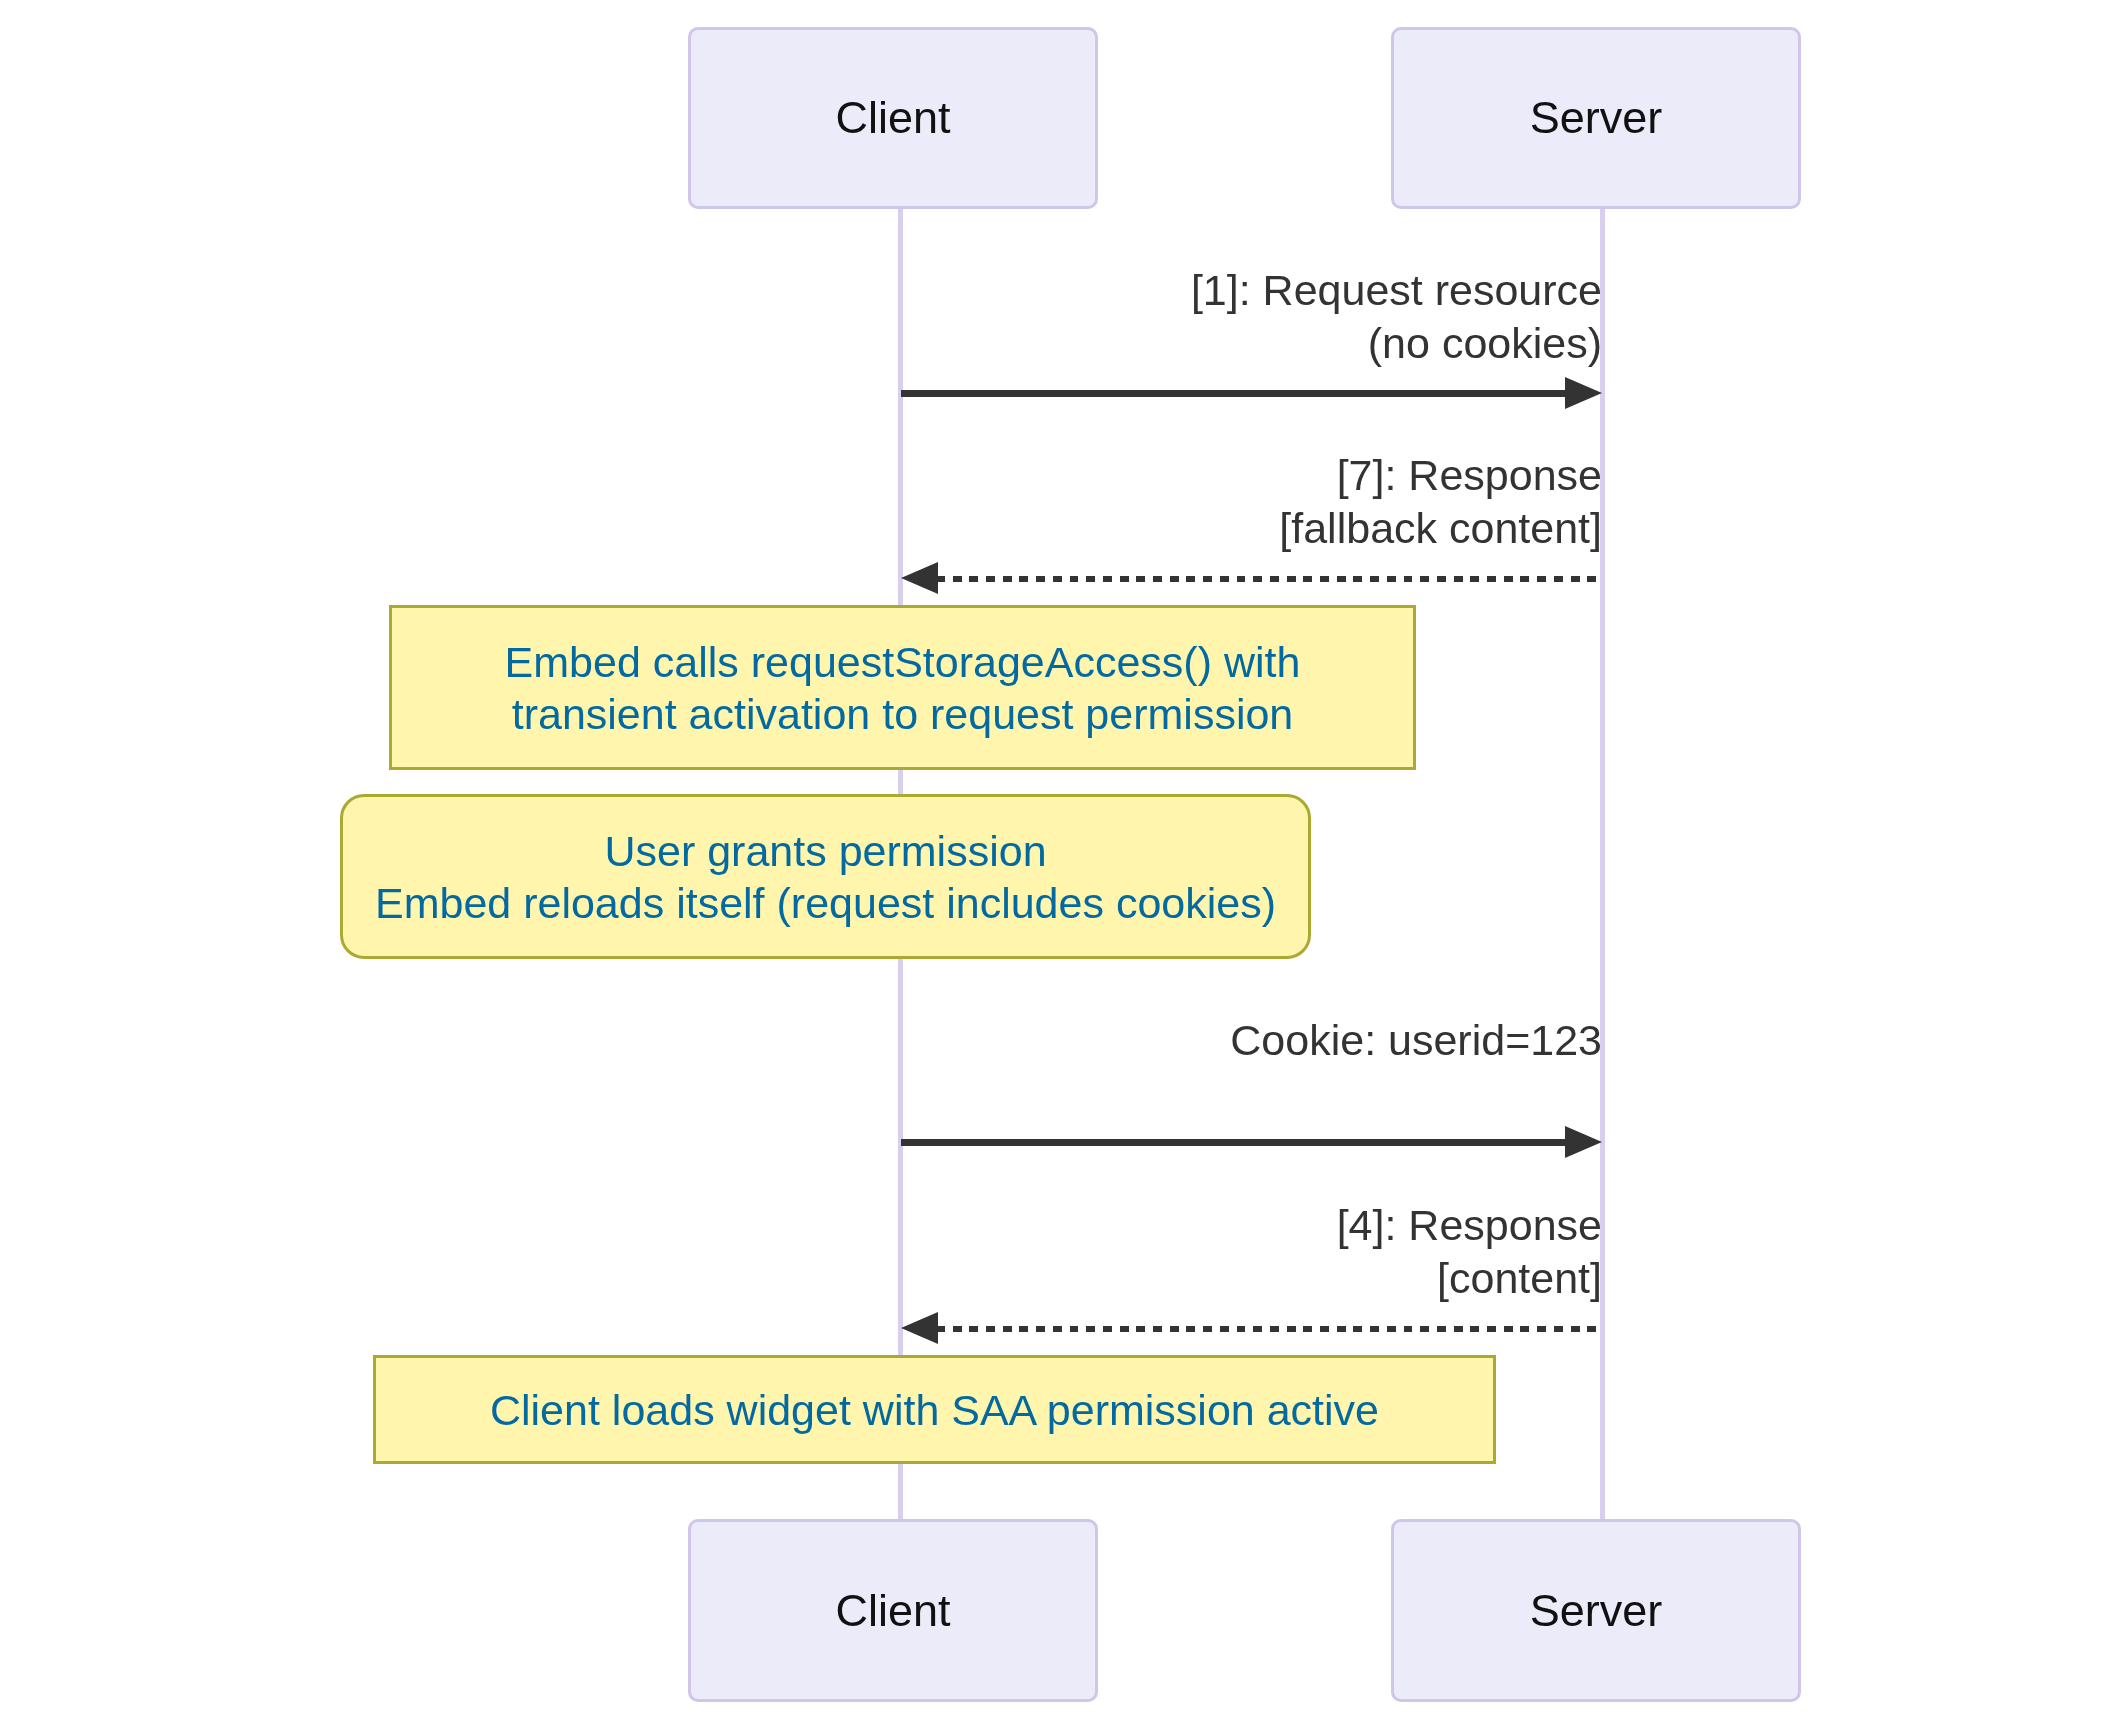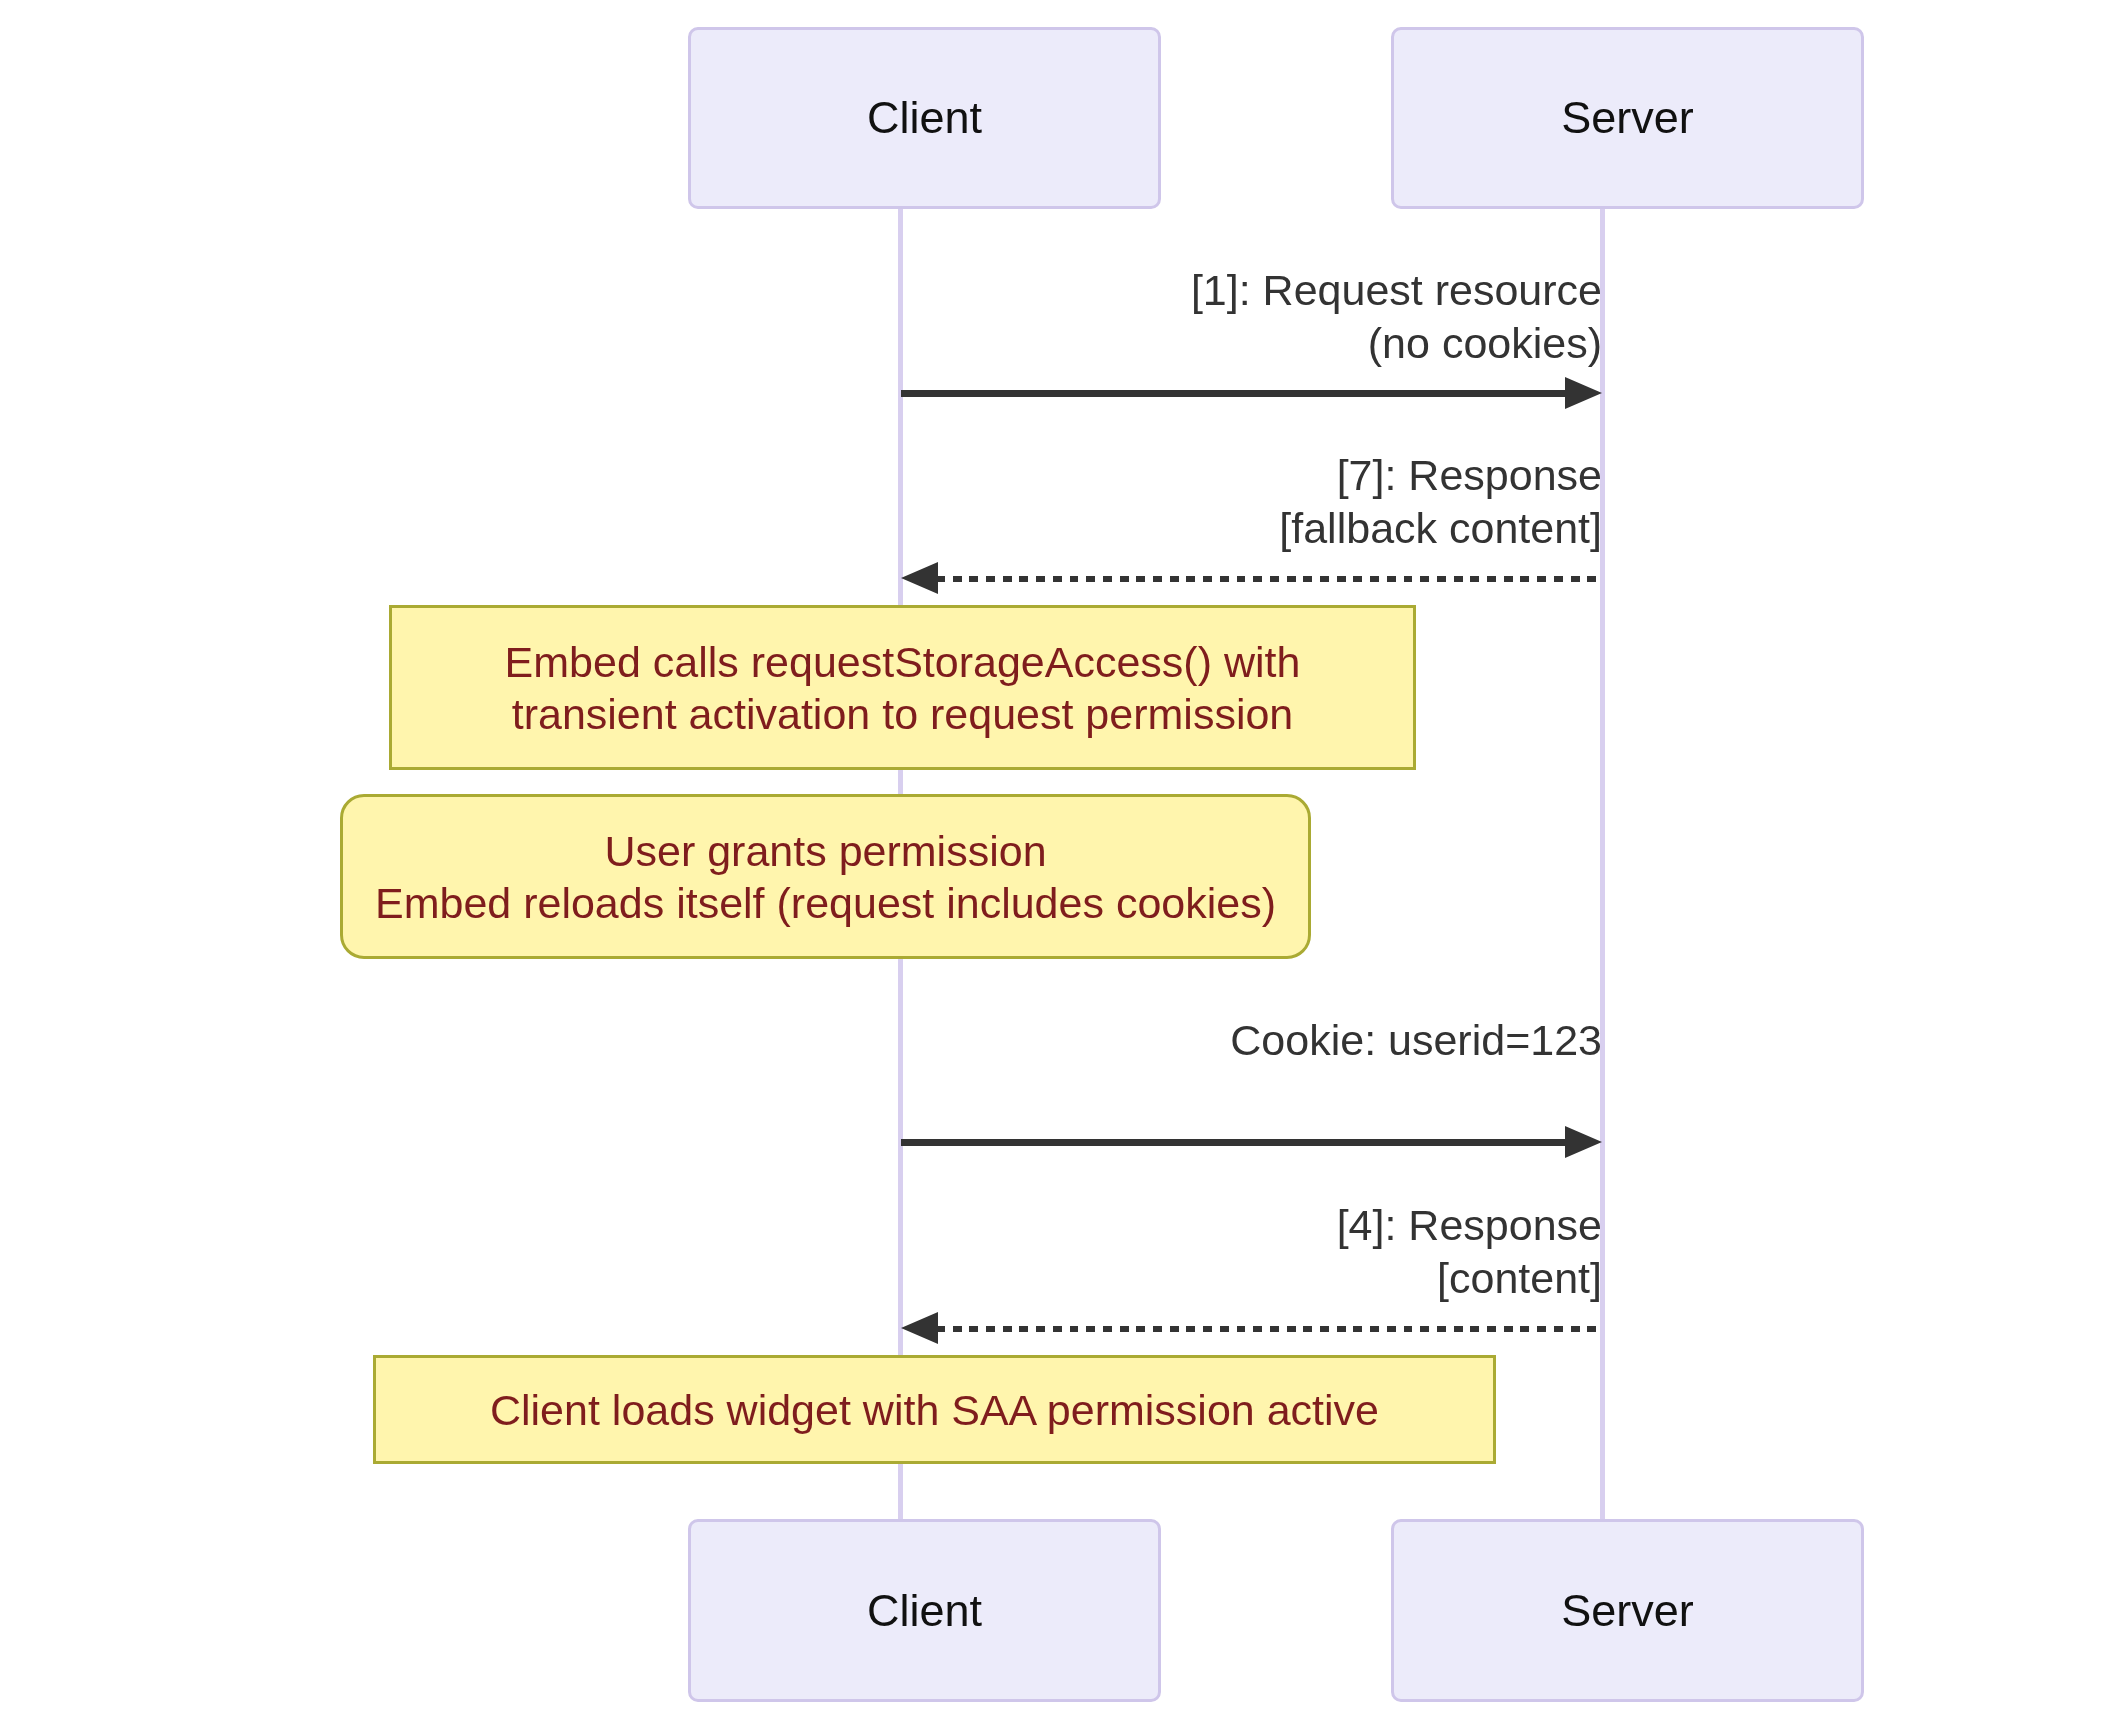--- a/index.html
+++ b/index.html
@@ -18,21 +18,21 @@
     position:relative;
     width:2126px;
     height:1732px;
     background:#ffffff;
     font-family:"Liberation Sans", sans-serif;
     color:var(--text);
     overflow:hidden;
   }
   .actor{
     position:absolute;
-    width:473px;
+    width:410px;
     background:var(--actor-fill);
     border:3px solid var(--actor-border);
     border-radius:9.9px;
     display:flex;
     align-items:center;
     justify-content:center;
     font-size:45px;
     color:#111111;
   }
   .actor.top{top:26.6px;height:182px;}
@@ -91,21 +91,21 @@
     position:absolute;
     background:var(--note-fill);
     border:3px solid var(--note-border);
     display:flex;
     flex-direction:column;
     align-items:center;
     justify-content:center;
     text-align:center;
     font-size:43px;
     line-height:52px;
-    color:#7f1d1d;
+    color:#0369a1;
   }
   .note.n1{left:389px;top:605px;width:1027px;height:165px;}
   .note.n2{left:340px;top:794px;width:971px;height:165px;border-radius:24px;}
   .note.n3{left:340px;top:1355px;width:1123px;height:109px;margin-left:33px;}
 </style>
 </head>
 <body>
 
 <div class="canvas">
 

